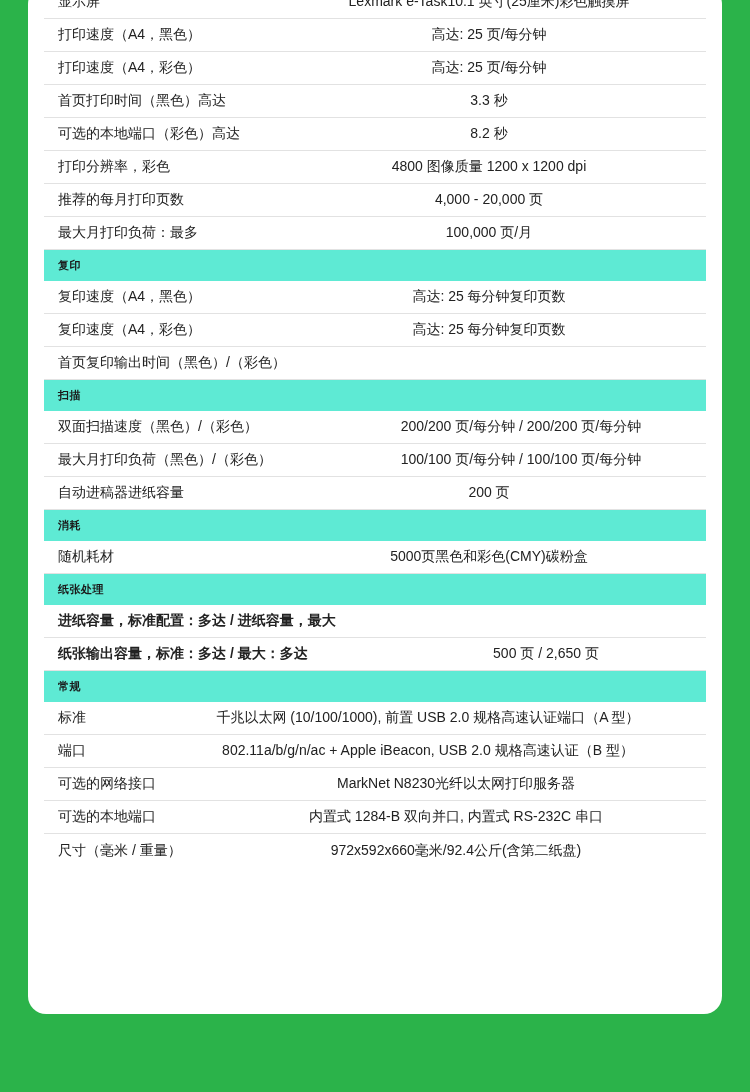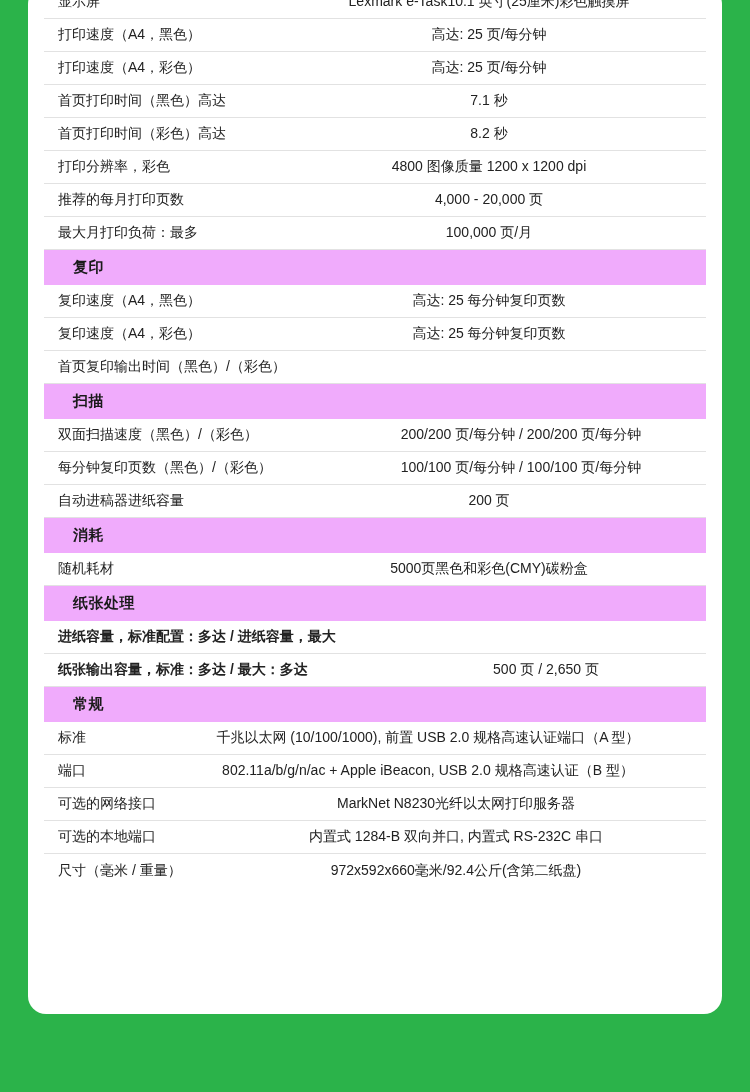--- a/index.html
+++ b/index.html
@@ -43,25 +43,25 @@
     align-items: center;
     border-bottom: 1px solid #e2e2e2;
     min-height: 33px;
     box-sizing: border-box;
   }
   .row.last {
     border-bottom: none;
   }
   .section {
     display: block;
-    background: #f0abfc;
+    background: #5eead4;
     color: #1a1a1a;
-    font-size: 15px;
+    font-size: 11px;
     font-weight: bold;
-    padding: 8px 0 8px 29px;
+    padding: 8px 0 8px 14px;
     border-bottom: none;
     min-height: 0;
     letter-spacing: 0.5px;
   }
   .cell-label {
     flex: 0 0 auto;
     padding-left: 14px;
     padding-right: 8px;
     font-size: 14px;
     color: #222222;
@@ -95,24 +95,24 @@
         <div class="row lw1">
           <div class="cell-label">打印速度（A4，黑色）</div>
           <div class="cell-value">高达: 25 页/每分钟</div>
         </div>
         <div class="row lw1">
           <div class="cell-label">打印速度（A4，彩色）</div>
           <div class="cell-value">高达: 25 页/每分钟</div>
         </div>
         <div class="row lw1">
           <div class="cell-label">首页打印时间（黑色）高达</div>
-          <div class="cell-value">7.1 秒</div>
+          <div class="cell-value">3.3 秒</div>
         </div>
         <div class="row lw1">
-          <div class="cell-label">首页打印时间（彩色）高达</div>
+          <div class="cell-label">可选的本地端口（彩色）高达</div>
           <div class="cell-value">8.2 秒</div>
         </div>
         <div class="row lw1">
           <div class="cell-label">打印分辨率，彩色</div>
           <div class="cell-value">4800 图像质量 1200 x 1200 dpi</div>
         </div>
         <div class="row lw1">
           <div class="cell-label">推荐的每月打印页数</div>
           <div class="cell-value">4,000 - 20,000 页</div>
         </div>
@@ -131,21 +131,21 @@
         </div>
         <div class="row lw2">
           <div class="cell-label">首页复印输出时间（黑色）/（彩色）</div>
         </div>
         <div class="row section">扫描</div>
         <div class="row lw2">
           <div class="cell-label">双面扫描速度（黑色）/（彩色）</div>
           <div class="cell-value">200/200 页/每分钟 / 200/200 页/每分钟</div>
         </div>
         <div class="row lw2">
-          <div class="cell-label">每分钟复印页数（黑色）/（彩色）</div>
+          <div class="cell-label">最大月打印负荷（黑色）/（彩色）</div>
           <div class="cell-value">100/100 页/每分钟 / 100/100 页/每分钟</div>
         </div>
         <div class="row lw1">
           <div class="cell-label">自动进稿器进纸容量</div>
           <div class="cell-value">200 页</div>
         </div>
         <div class="row section">消耗</div>
         <div class="row lw1">
           <div class="cell-label">随机耗材</div>
           <div class="cell-value">5000页黑色和彩色(CMY)碳粉盒</div>

